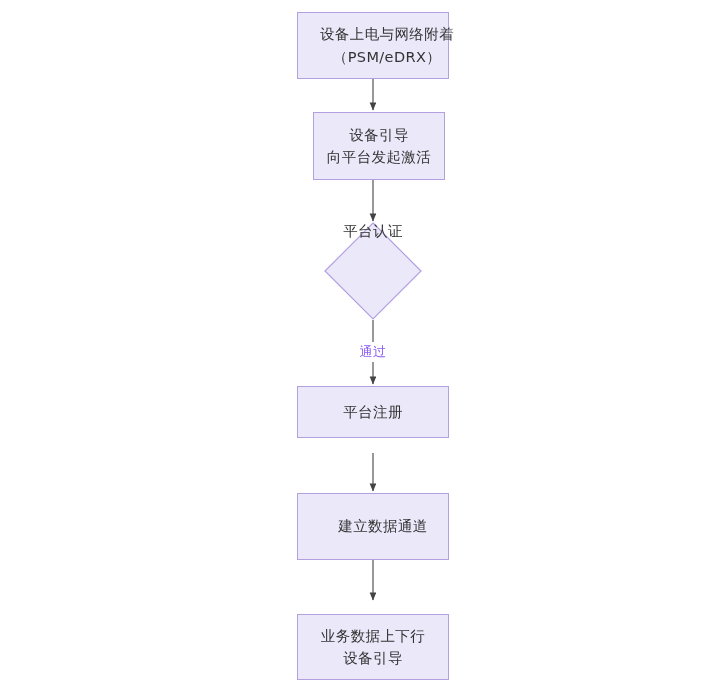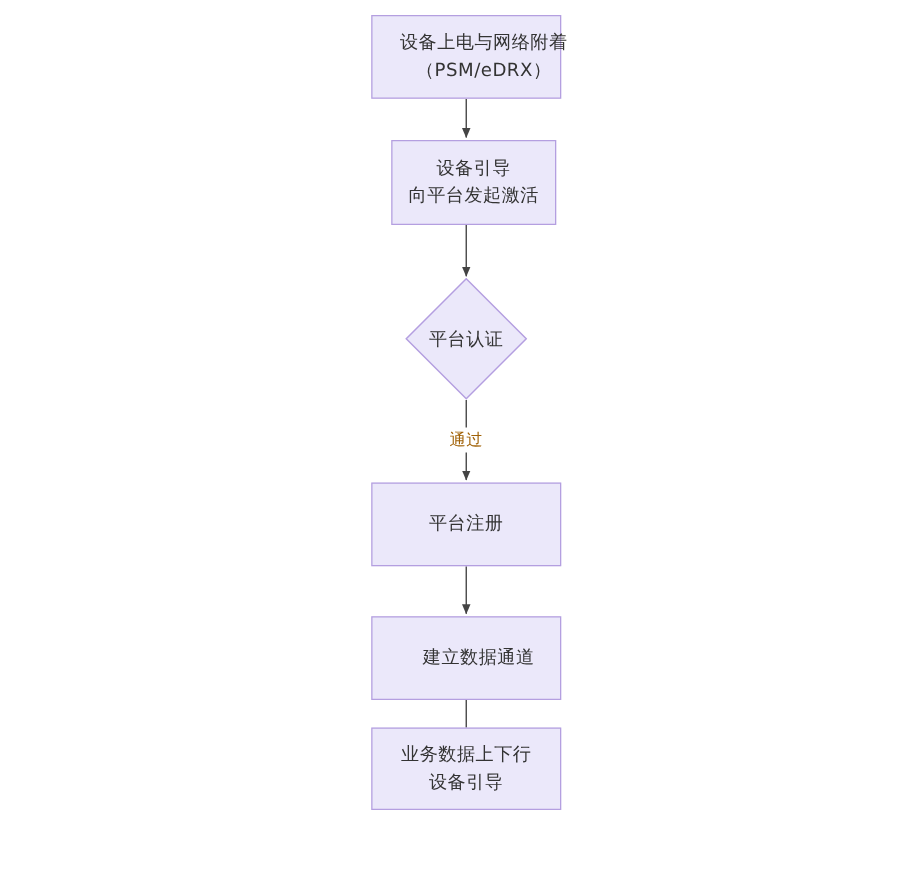--- a/index.html
+++ b/index.html
@@ -41,21 +41,21 @@
     z-index: 3;
   }
   .process {
     background: #ebe8fa;
     border: 1px solid #b49fe0;
   }
   .decision-wrap {
     position: absolute;
     z-index: 3;
     display: flex;
-    align-items: center;
+    align-items: flex-start;
     justify-content: center;
   }
   .decision-shape {
     position: absolute;
     left: 0;
     top: 0;
     width: 100%;
     height: 100%;
   }
   .decision-label {
@@ -68,21 +68,21 @@
     white-space: nowrap;
   }
   .node-line {
     display: block;
     white-space: nowrap;
   }
   .edge-label {
     position: absolute;
     z-index: 4;
     background: #ffffff;
-    color: #a16207;
+    color: #8b5cf6;
     font-size: 13px;
     letter-spacing: 0.4px;
     padding: 1px 3px;
     transform: translate(-50%, -50%);
     white-space: nowrap;
   }
 </style>
 </head>
 <body>
 
@@ -118,26 +118,26 @@
 
   <div class="decision-wrap" style="left:324px; top:222px; width:98px; height:98px;">
     <svg class="decision-shape" viewBox="0 0 98 98" preserveAspectRatio="none" xmlns="http://www.w3.org/2000/svg">
       <polygon points="49,1 97,49 49,97 1,49" fill="#ebe8fa" stroke="#b49fe0" stroke-width="1.2"></polygon>
     </svg>
     <span class="decision-label">平台认证</span>
   </div>
 
   <div class="edge-label" style="left:373px; top:352px;">通过</div>
 
-  <div class="node process" style="left:297px; top:386px; width:152px; height:67px;">
+  <div class="node process" style="left:297px; top:386px; width:152px; height:52px;">
     <span class="node-line">平台注册</span>
   </div>
 
   <div class="node process" style="left:297px; top:493px; width:152px; height:67px;padding-left:20px;">
     <span class="node-line">建立数据通道</span>
   </div>
 
-  <div class="node process" style="left:297px; top:582px; width:152px; height:66px;">
+  <div class="node process" style="left:297px; top:614px; width:152px; height:66px;">
     <span class="node-line">业务数据上下行</span>
     <span class="node-line">设备引导</span>
   </div>
 
 </div>
 
 </body></html>

